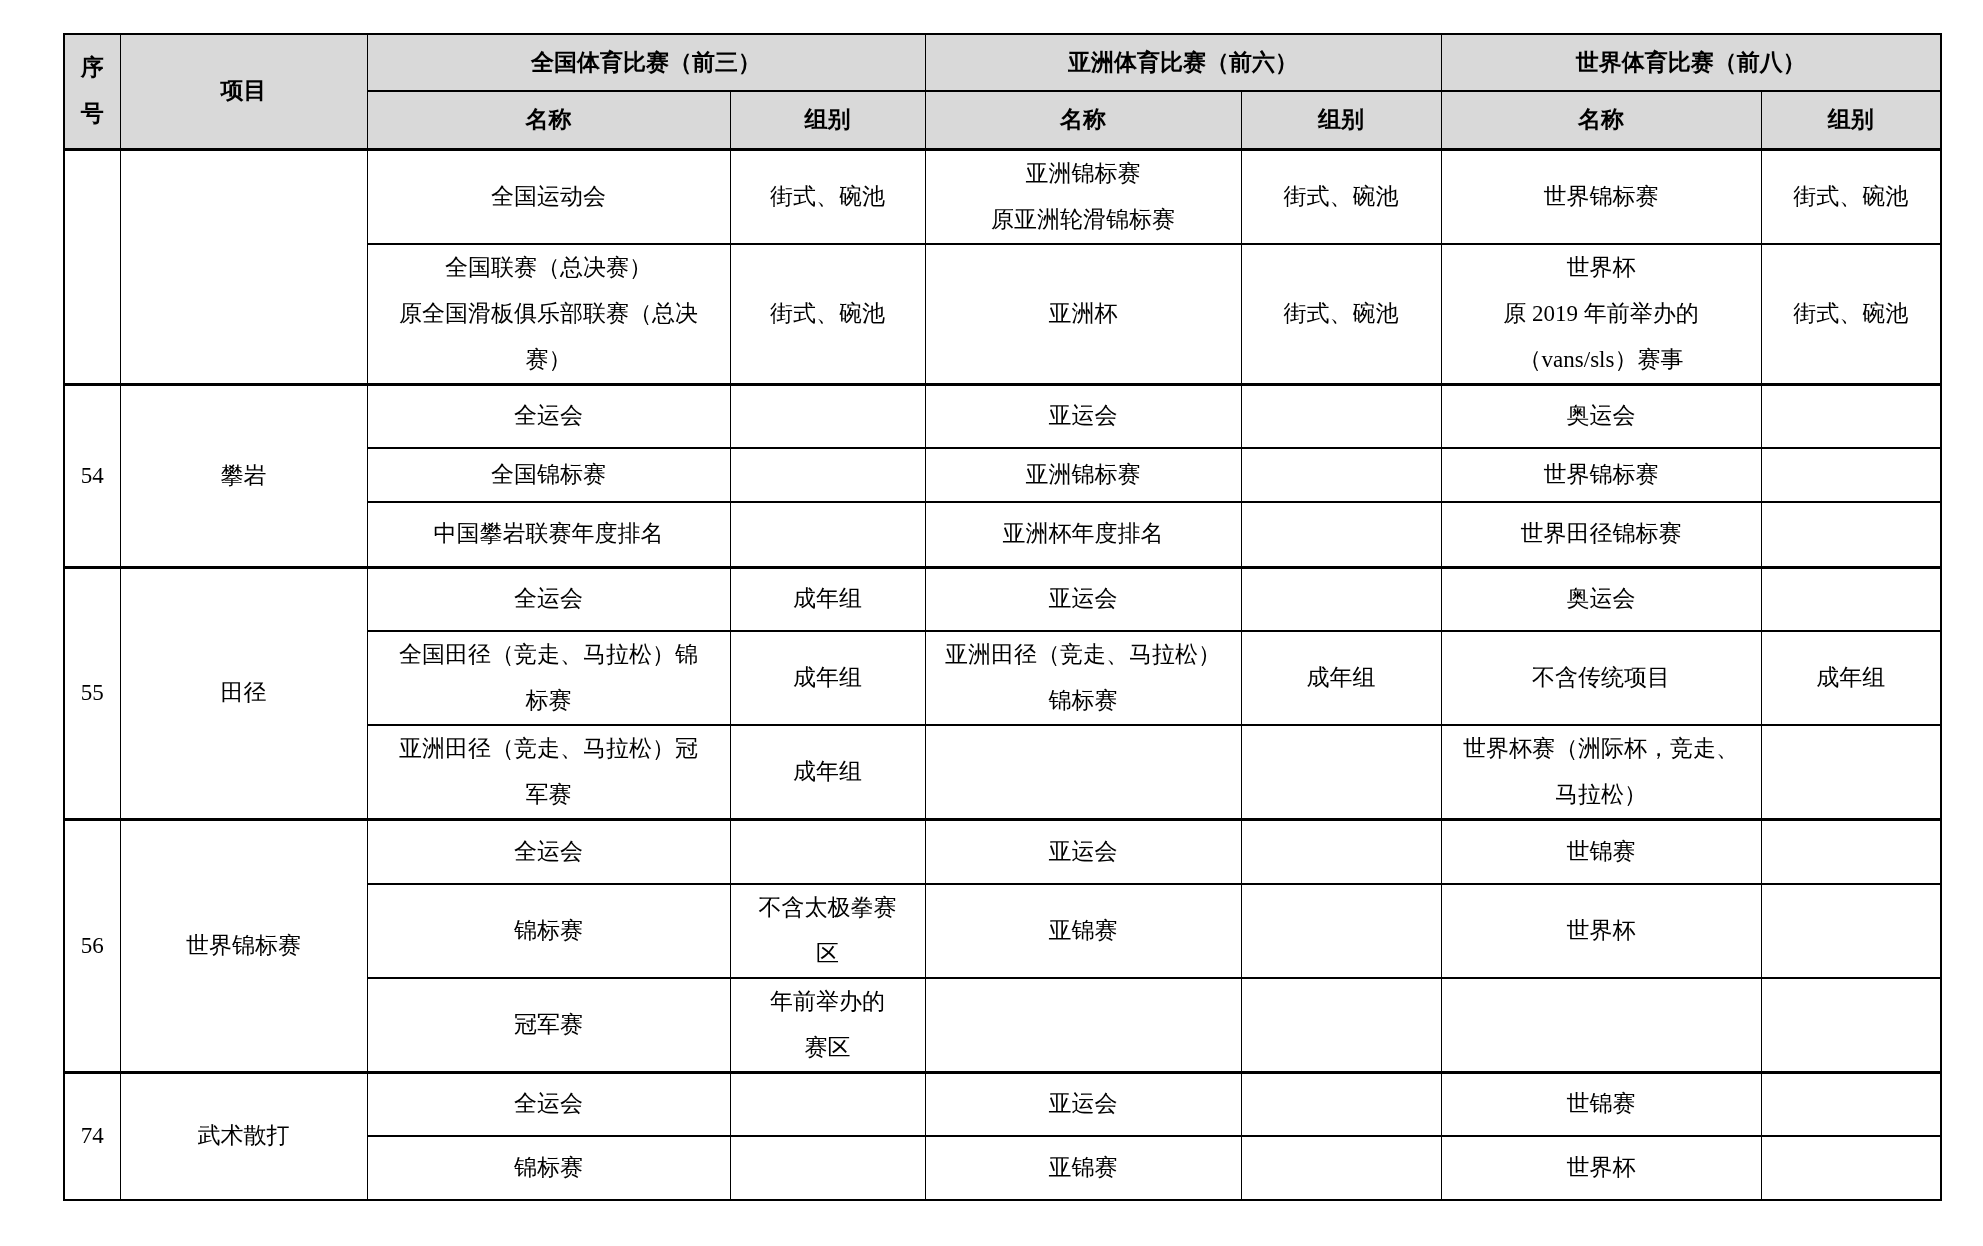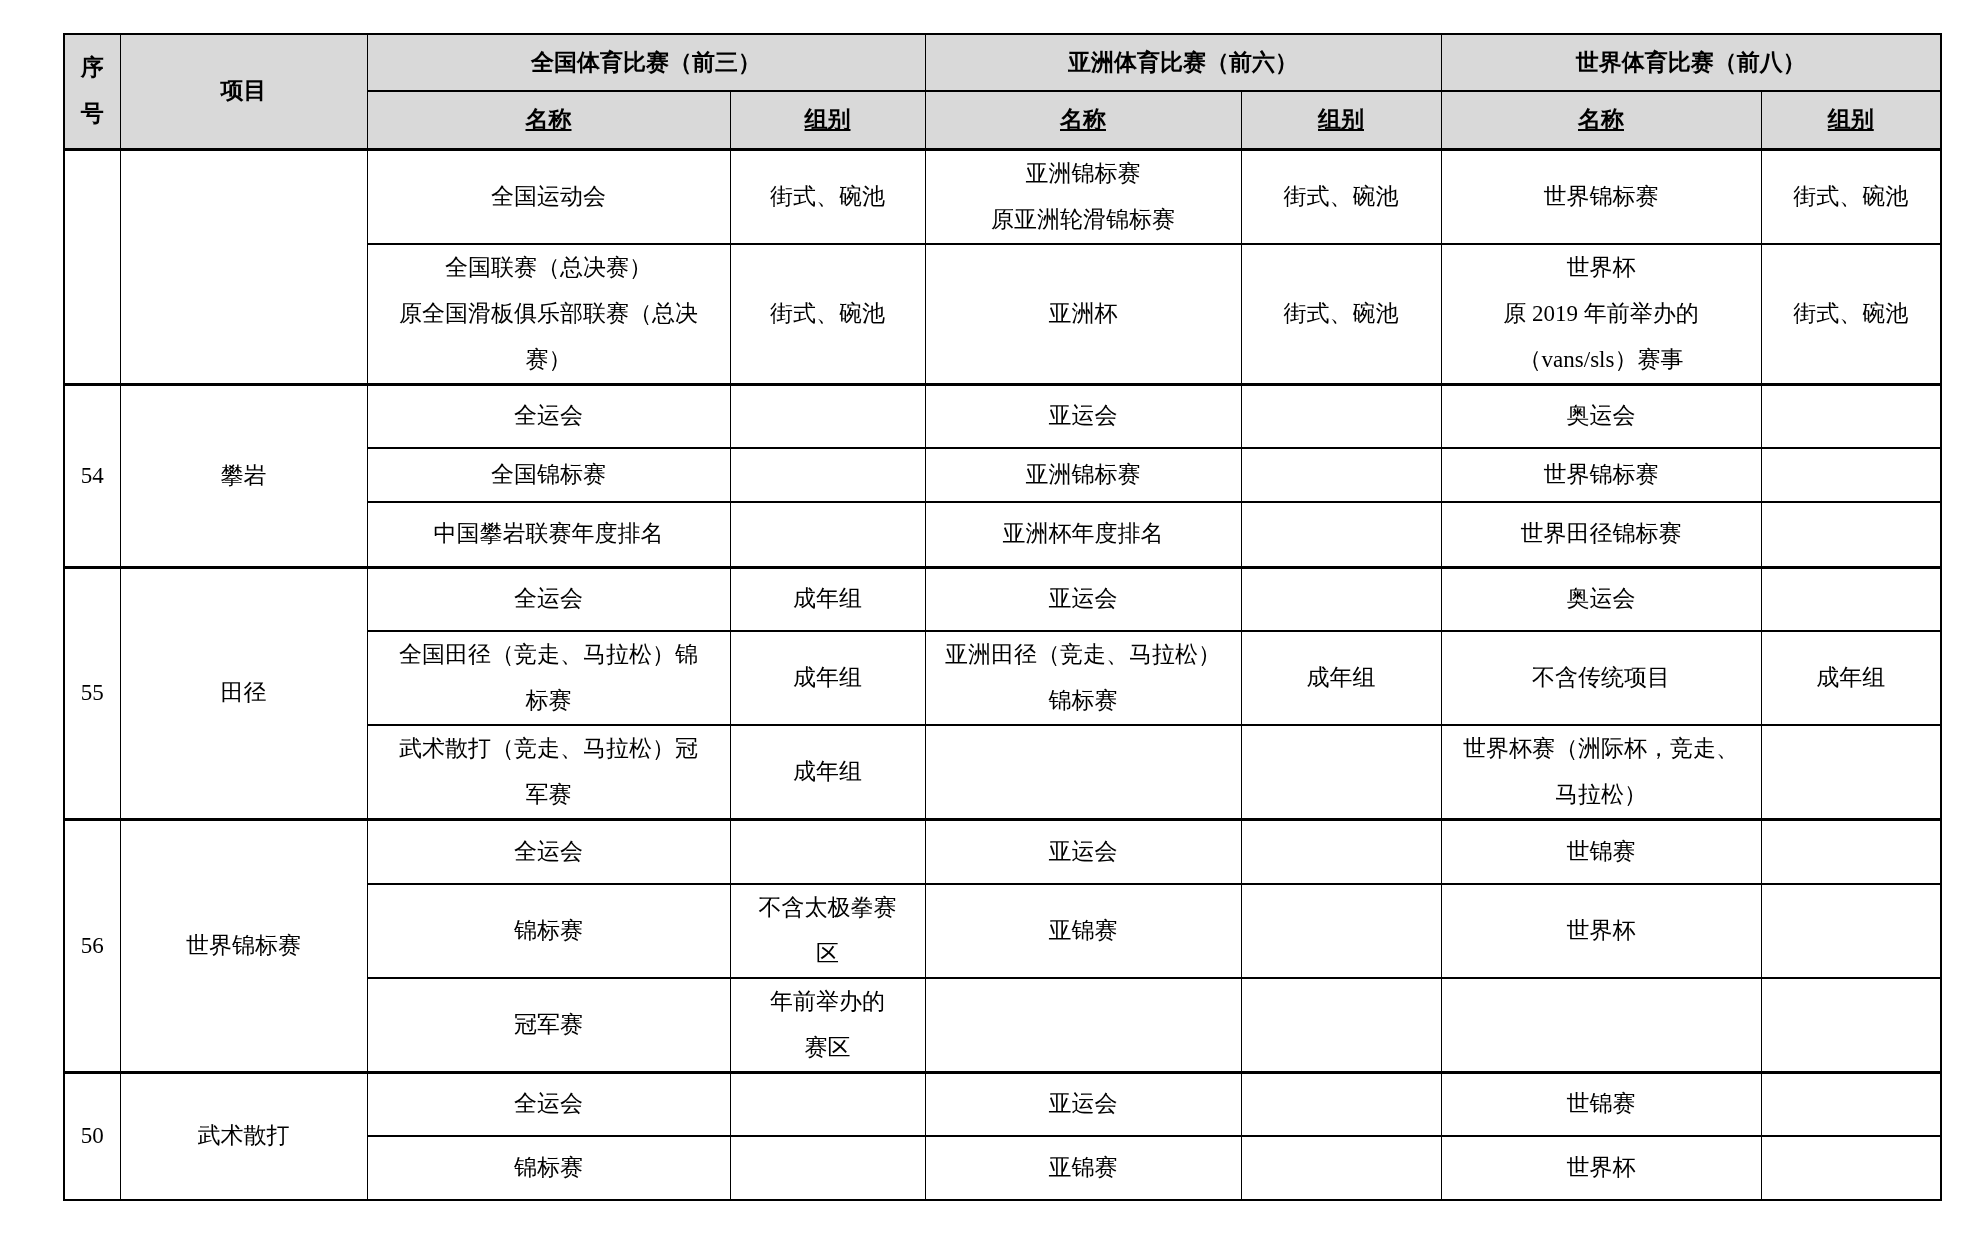--- a/index.html
+++ b/index.html
@@ -40,21 +40,20 @@
   }
   table.rank th {
     background: #d9d9d9;
     font-weight: bold;
   }
   tr.blk-start td {
     border-top-width: 3px;
   }
   thead tr.h2 th {
     border-bottom-width: 3px;
-    text-decoration: underline;
   }
 </style>
 </head>
 <body>
 
 <div class="page">
   <table class="rank">
     <colgroup>
       <col style="width:56px">
       <col style="width:247px">
@@ -150,21 +149,21 @@
         <td>全国田径（竞走、马拉松）锦
 标赛</td>
         <td>成年组</td>
         <td>亚洲田径（竞走、马拉松）
 锦标赛</td>
         <td>成年组</td>
         <td>不含传统项目</td>
         <td>成年组</td>
       </tr>
       <tr style="height:90px">
-        <td>武术散打（竞走、马拉松）冠
+        <td>亚洲田径（竞走、马拉松）冠
 军赛</td>
         <td>成年组</td>
         <td></td>
         <td></td>
         <td>世界杯赛（洲际杯，竞走、
 马拉松）</td>
         <td></td>
       </tr>
 
       <tr class="blk-start" style="height:64px">
@@ -190,21 +189,21 @@
         <td>冠军赛</td>
         <td>年前举办的
 赛区</td>
         <td></td>
         <td></td>
         <td></td>
         <td></td>
       </tr>
 
       <tr class="blk-start" style="height:64px">
-        <td rowspan="2">50</td>
+        <td rowspan="2">74</td>
         <td rowspan="2">武术散打</td>
         <td>全运会</td>
         <td></td>
         <td>亚运会</td>
         <td></td>
         <td>世锦赛</td>
         <td></td>
       </tr>
       <tr style="height:64px">
         <td>锦标赛</td>

